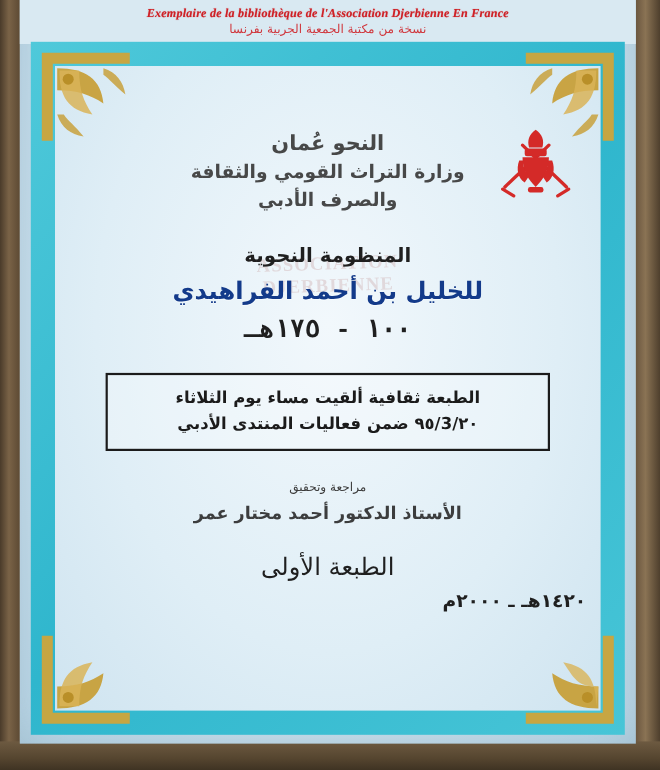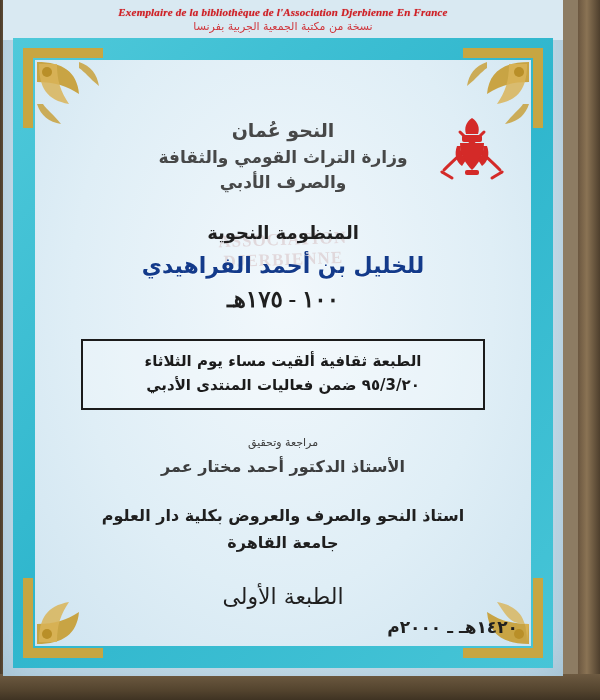--- a/index.html
+++ b/index.html
@@ -37,21 +37,21 @@
   .edge-bottom {
     position: absolute;
     left: 0; bottom: 0;
     width: 600px; height: 26px;
     background: linear-gradient(180deg,#6d5a41 0%, #55452f 60%, #3f3323 100%);
   }
 
   
   .cover {
     position: absolute;
-    left: 3px;
+    left: 18px;
     top: 0px;
     width: 560px;
     height: 676px;
     background: #cfe4ef;
     background:
        radial-gradient(ellipse at 50% 42%, #e9f3f9 0%, #cfe4f0 55%, #b9d6e6 100%);
     box-shadow: inset 0 0 40px rgba(120,150,170,.35);
   }
 
   
@@ -173,21 +173,21 @@
     letter-spacing: -1px;
     font-family: "DejaVu Sans", sans-serif;
     text-shadow: 0 1px 0 rgba(255,255,255,.55);
     text-align: center;
   }
   .title-dates {
     margin-top: 8px;
     font-size: 23px;
     font-weight: bold;
     color: #1f1f1f;
-    font-family: Liberation Serif, serif;
+    font-family: Liberation Mono, monospace;
   }
 
   .lecture-box {
     margin: 26px auto 0;
     width: 380px;
     border: 2px solid #1b1b1b;
     padding: 8px 10px 10px;
     background: rgba(255,255,255,.25);
   }
   .lecture-box div {
@@ -324,23 +324,19 @@
       <div class="title-dates">١٠٠ - ١٧٥هـ</div>
 
       <div class="lecture-box">
         <div>الطبعة ثقافية ألقيت مساء يوم الثلاثاء</div>
         <div>٢٠/3/٩٥ ضمن فعاليات المنتدى الأدبي</div>
       </div>
 
       <div class="review-label">مراجعة وتحقيق</div>
       <div class="editor-name">الأستاذ الدكتور أحمد مختار عمر</div>
 
-      <div class="editor-role">
-        <div>استاذ النحو والصرف والعروض بكلية دار العلوم</div>
-        <div>جامعة القاهرة</div>
-      </div>
 
       <div class="edition">الطبعة الأولى</div>
       <div class="edition-year">١٤٢٠هـ ـ ٢٠٠٠م</div>
 
     </div>
   </div>
 </div>
 
 </body></html>

